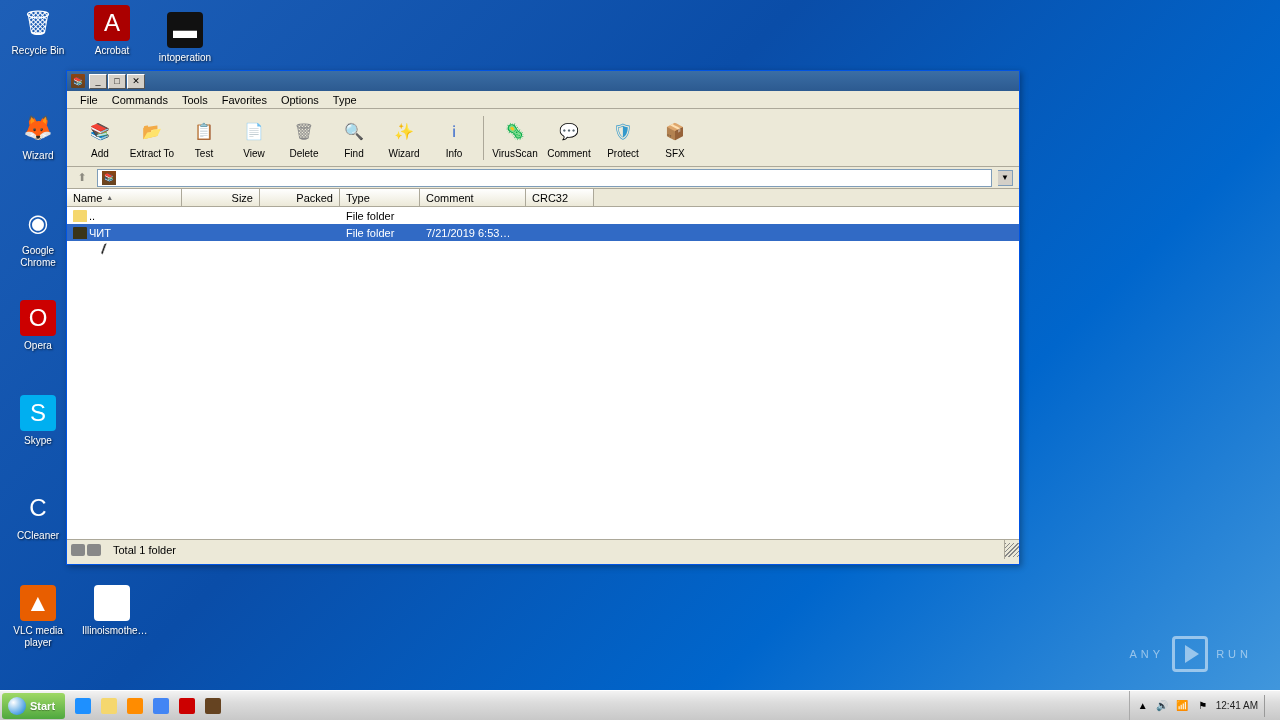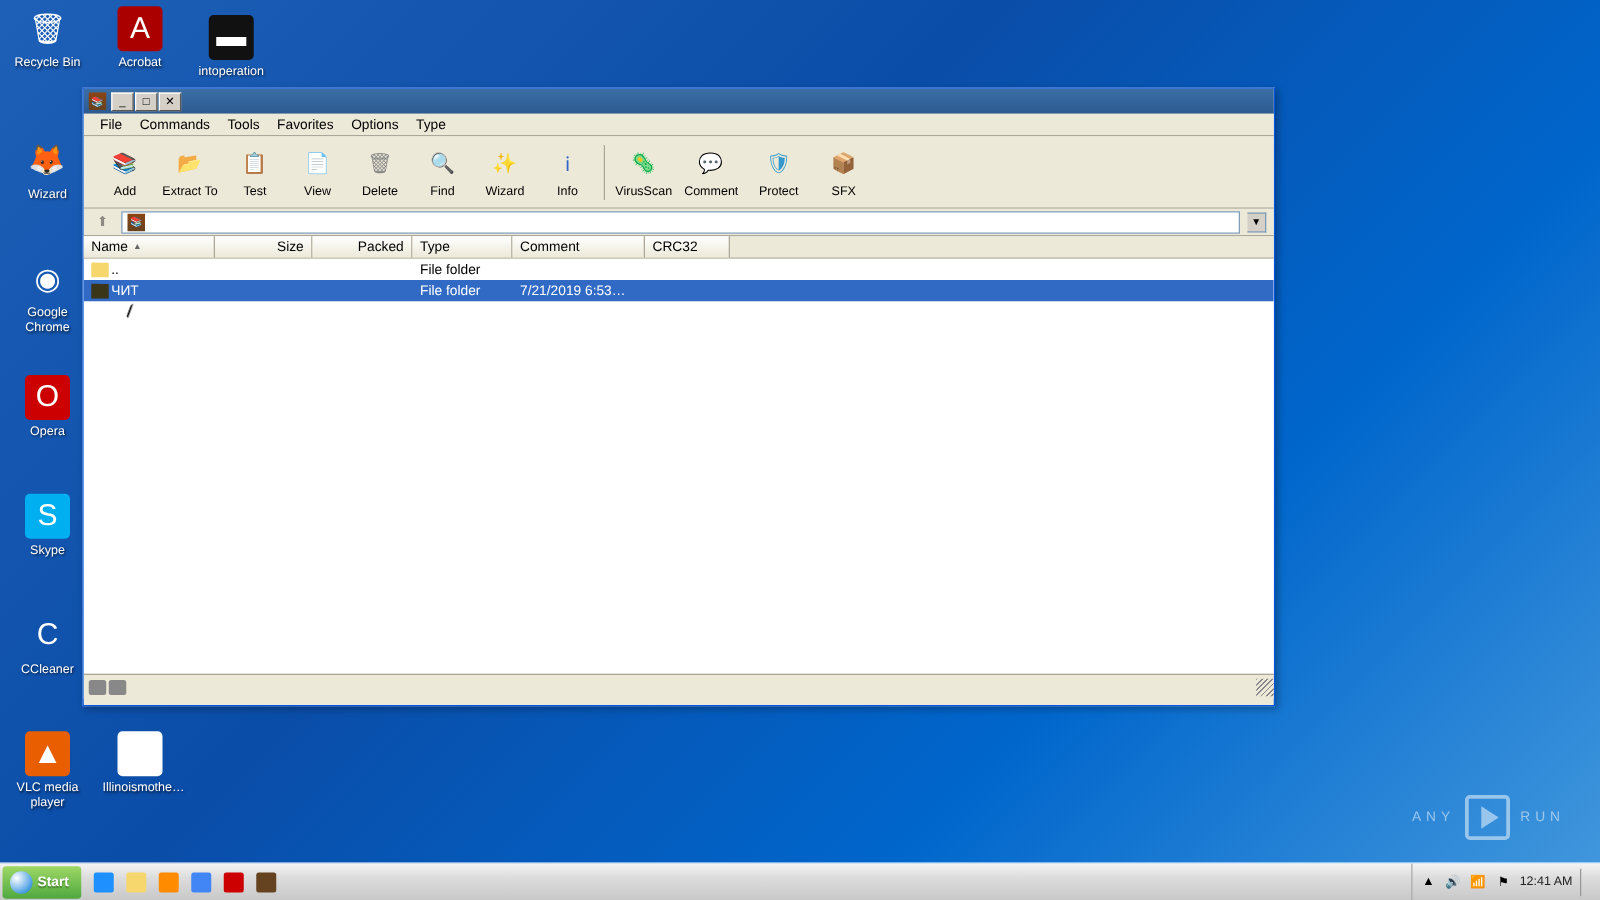--- a/index.html
+++ b/index.html
@@ -64,21 +64,21 @@
 .tray .tic { width:14px; height:14px; display:flex; align-items:center; justify-content:center; font-size:10px; cursor:pointer; }
 
 .watermark { position:absolute; right:28px; bottom:48px; color: rgba(255,255,255,.5); font-size: 30px; font-weight: 300; letter-spacing: 4px; display:flex; align-items:center; gap:8px; font-family: Arial, sans-serif; }
 .watermark .play { width:36px; height:36px; border:3px solid rgba(255,255,255,.5); border-radius:4px; display:flex; align-items:center; justify-content:center; }
 .watermark .play::after { content:''; border-left:14px solid rgba(255,255,255,.5); border-top:9px solid transparent; border-bottom:9px solid transparent; margin-left:3px; }
 
 .cursor { position:absolute; left:98px; top:245px; width:12px; height:18px; pointer-events:none; }
 .cursor::before { content:''; position:absolute; border-left:10px solid white; border-bottom:7px solid transparent; border-top:0; transform: rotate(-35deg); filter: drop-shadow(1px 1px 0 black); }
 
 
-.c-name{width:105px}.c-size{width:78px}.c-packed{width:80px}.c-type{width:80px}.c-mod{width:106px}.c-crc{width:68px}
+.c-name{width:115px}.c-size{width:78px}.c-packed{width:80px}.c-type{width:80px}.c-mod{width:106px}.c-crc{width:68px}
 </style>
 </head>
 <body>
 
 <div class="desktop">
 
 <div class="desktop-icon" style="left: 8px; top: 5px;">
       <div class="ic" style="background:transparent;color:#fff">🗑</div>
       <div class="lbl">Recycle Bin</div>
     </div>
@@ -219,20 +219,21 @@
         <div class="rcell c-type">File folder</div>
         <div class="rcell c-mod">7/21/2019 6:53…</div>
         <div class="rcell c-crc"></div>
       </div>
     </div>
   <div class="statusbar">
     <div class="sicons">
       <div class="sicon"></div>
       <div class="sicon"></div>
     </div>
+    <div class="sseg" style="flex:1">Total 1 folder</div>
     <div class="grip"></div>
   </div>
 </div>
 
 <div class="cursor"></div>
 
 <div class="watermark">
   <span>ANY</span>
   <div class="play"></div>
   <span>RUN</span>

